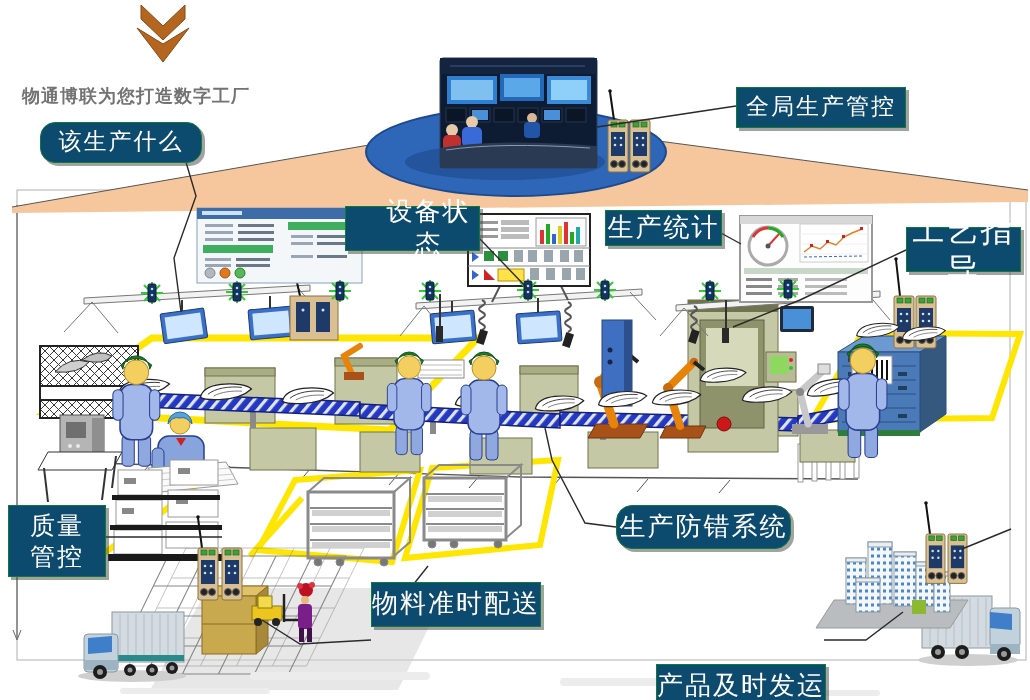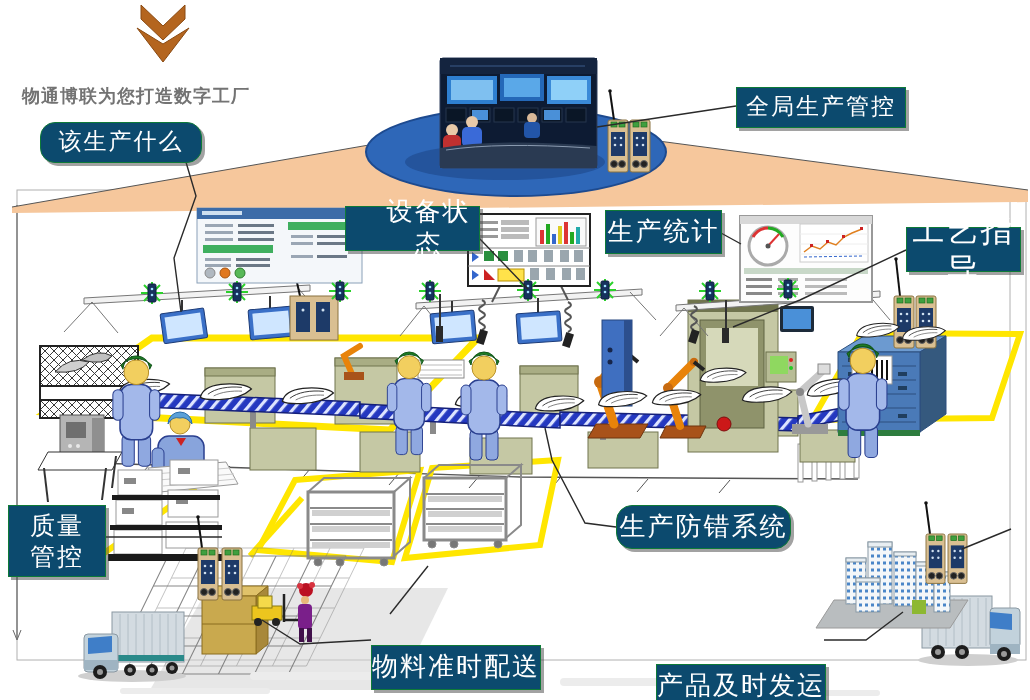--- a/index.html
+++ b/index.html
@@ -8,26 +8,26 @@
   .scene-svg{position:absolute;left:0;top:0;}
   .page-title{position:absolute;left:22px;top:84px;font-family:"Liberation Serif",serif;
         font-weight:bold;font-size:18px;letter-spacing:1px;color:#737373;white-space:nowrap;}
   .glabel{position:absolute;display:flex;align-items:center;justify-content:center;
         background:#0c4a6e;border:1.5px solid #0e7a38;box-shadow:3px 3px 0 rgba(70,70,70,.5);
         color:#ffffff;font-family:"Liberation Serif",serif;letter-spacing:2px;line-height:1.25;
         box-sizing:border-box;text-align:center;}
   .lb-what{left:40px;top:122px;width:162px;height:41px;font-size:23px;border-radius:15px;}
   .lb-global{left:736px;top:87px;width:170px;height:41px;font-size:23px;}
   .lb-device{left:345px;top:206px;width:135px;height:45px;font-size:26px;padding-left:32px;}
-  .lb-stats{left:605px;top:210px;width:117px;height:44px;font-size:26px;}
+  .lb-stats{left:605px;top:210px;width:117px;height:36px;font-size:26px;}
   .lb-process{left:906px;top:227px;width:115px;height:45px;font-size:32px;}
   .lb-quality{left:8px;top:505px;width:98px;height:72px;font-size:25px;}
   .lb-quality span{display:block;width:56px;}
   .lb-error{left:616px;top:505px;width:175px;height:44px;font-size:26px;border-radius:16px;}
-  .lb-material{left:371px;top:645px;width:170px;height:45px;font-size:26px;}
+  .lb-material{left:371px;top:582px;width:170px;height:45px;font-size:26px;}
   .lb-ship{left:656px;top:616px;width:170px;height:45px;font-size:26px;margin-top:48px;}
 </style>
 </head>
 <body>
 
 <div class="stage">
 
 <svg class="scene-svg" width="1030" height="700" viewBox="0 0 1030 700">
   <defs>
     <pattern id="conv" width="9" height="9" patternUnits="userSpaceOnUse" patternTransform="rotate(40)">

